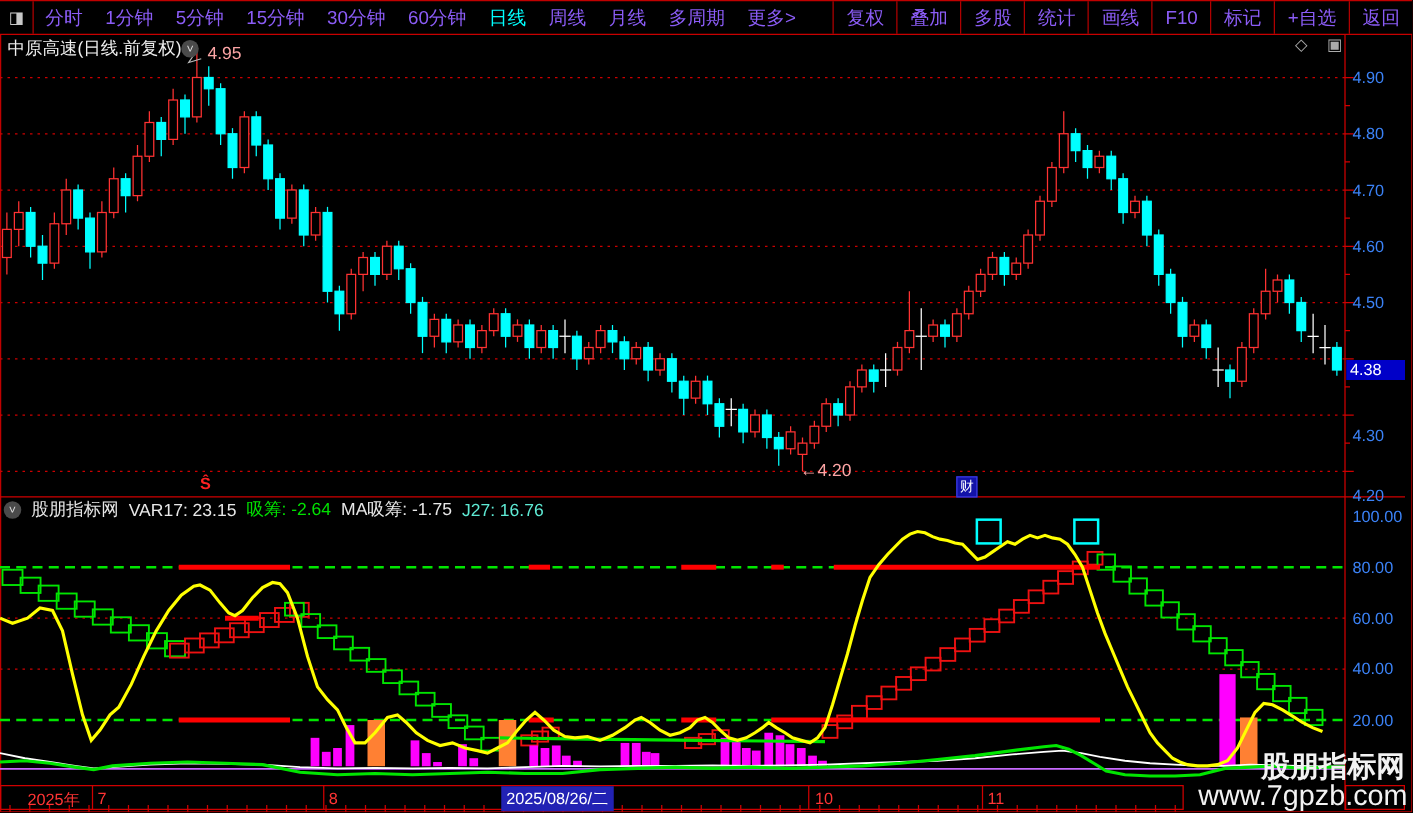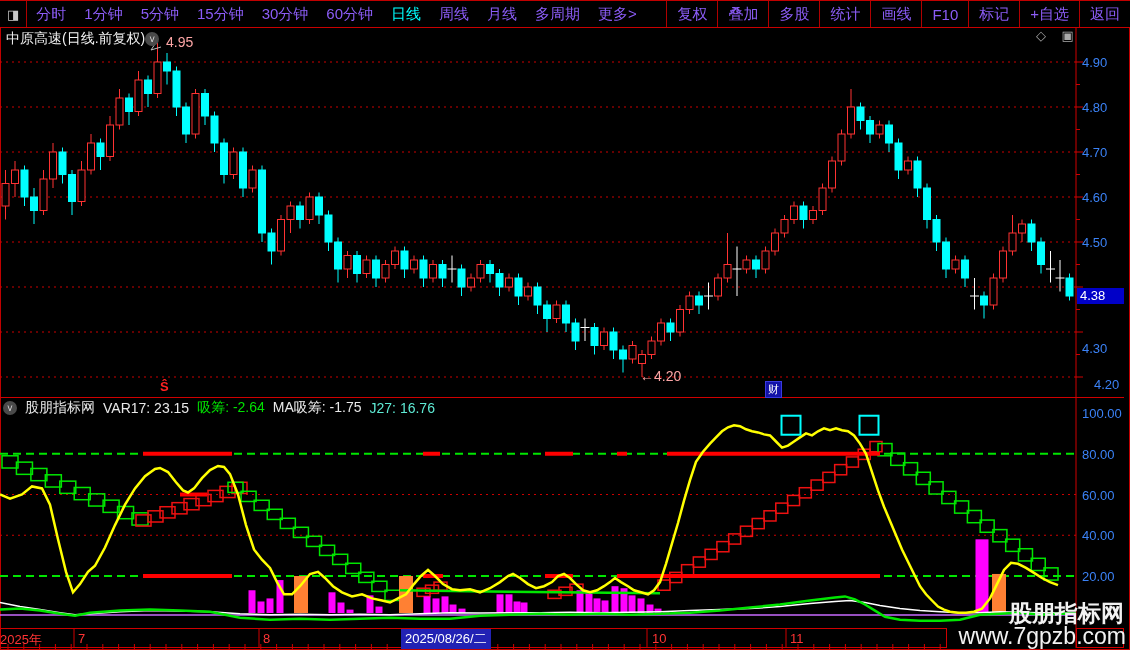--- a/index.html
+++ b/index.html
@@ -594,25 +594,25 @@
   <div class="wm1">股朋指标网</div>
   <div class="wm2">www.7gpzb.com</div>
 
   <div id="gen-labels">
       <div class="plabel" style="top: 62px;">4.90</div>
       <div class="plabel" style="top: 107px;">4.80</div>
       <div class="plabel" style="top: 152px;">4.70</div>
       <div class="plabel" style="top: 197px;">4.60</div>
       <div class="plabel" style="top: 242px;">4.50</div>
       <div class="plabel" style="top: 348px;">4.30</div>
-      <div class="plabel" style="top: 384px; margin-left: 12px;">4.20</div>
+      <div class="plabel" style="top: 396px;">4.20</div>
       <div class="plabel" style="top: 413px;">100.00</div>
       <div class="plabel" style="top: 453.75px;">80.00</div>
       <div class="plabel" style="top: 494.5px; text-align: center;">60.00</div>
       <div class="plabel" style="top: 535.25px;">40.00</div>
       <div class="plabel" style="top: 576px;">20.00</div>
-      <div class="xlabel" style="left: 0;">2025年</div>
+      <div class="xlabel" style="left: 22px;">2025年</div>
       <div class="xlabel" style="left: 78px;">7</div>
       <div class="xlabel" style="left: 263px;">8</div>
       <div class="xlabel" style="left: 652px;">10</div>
       <div class="xlabel" style="left: 790px;">11</div>
     </div>
 </div>
 
 </body></html>

